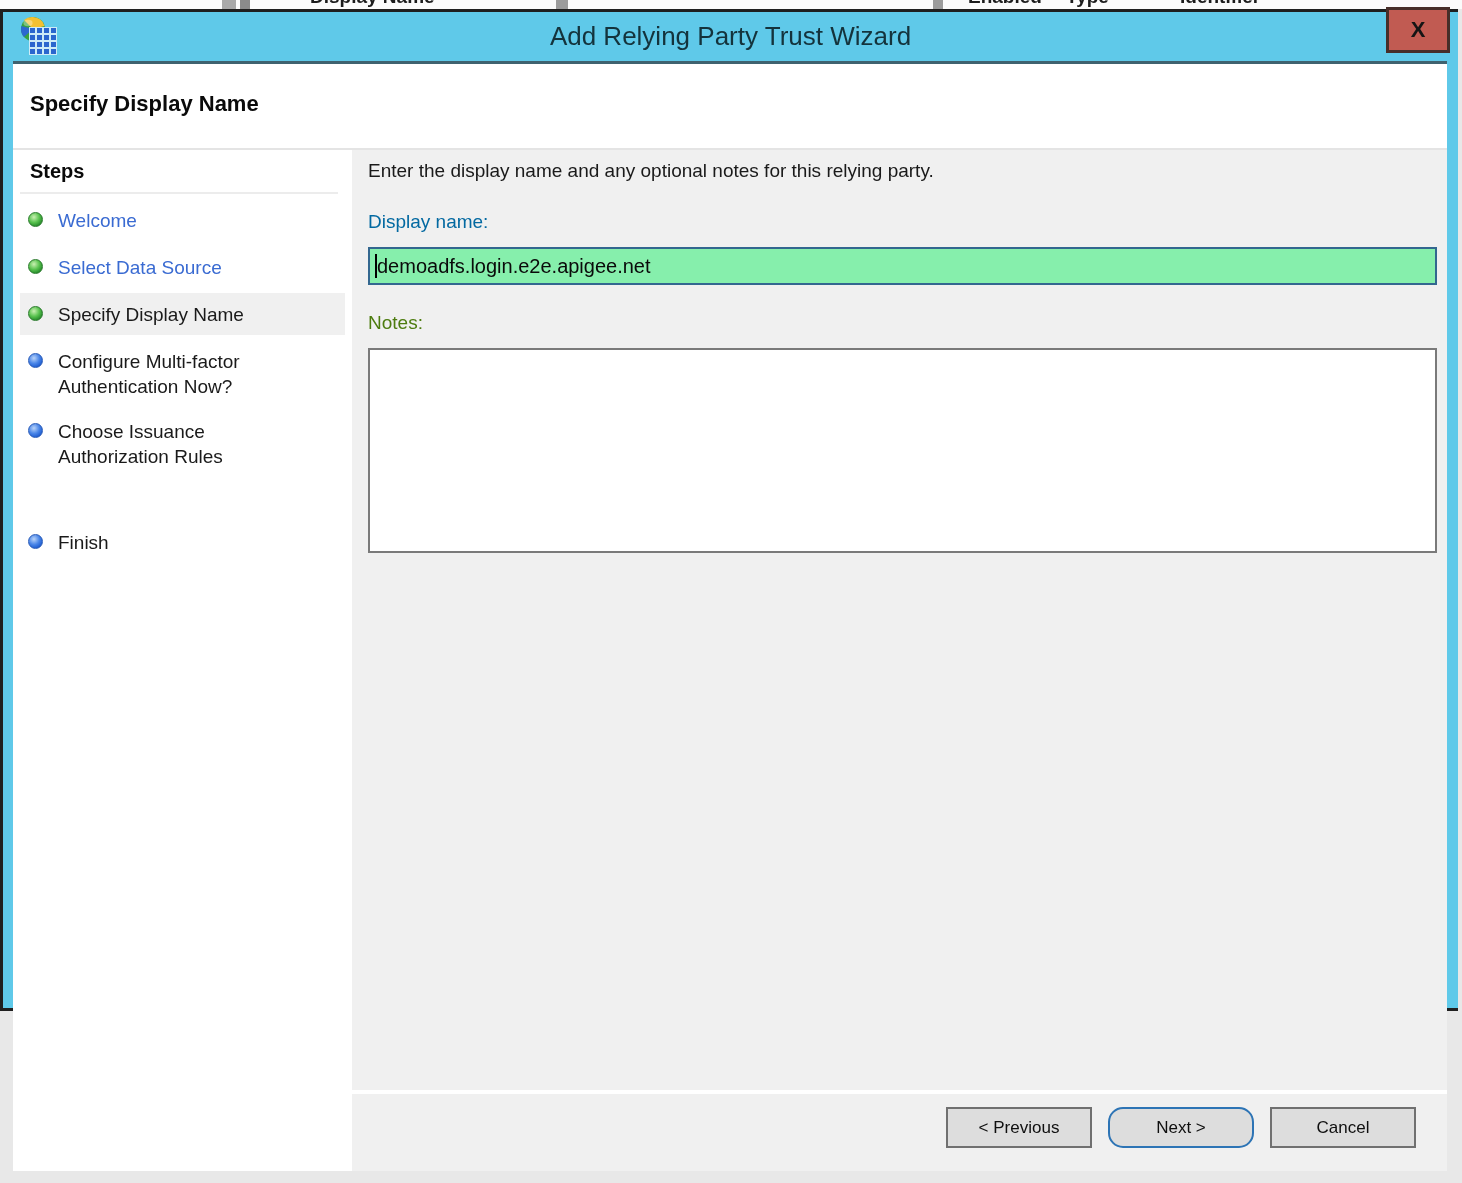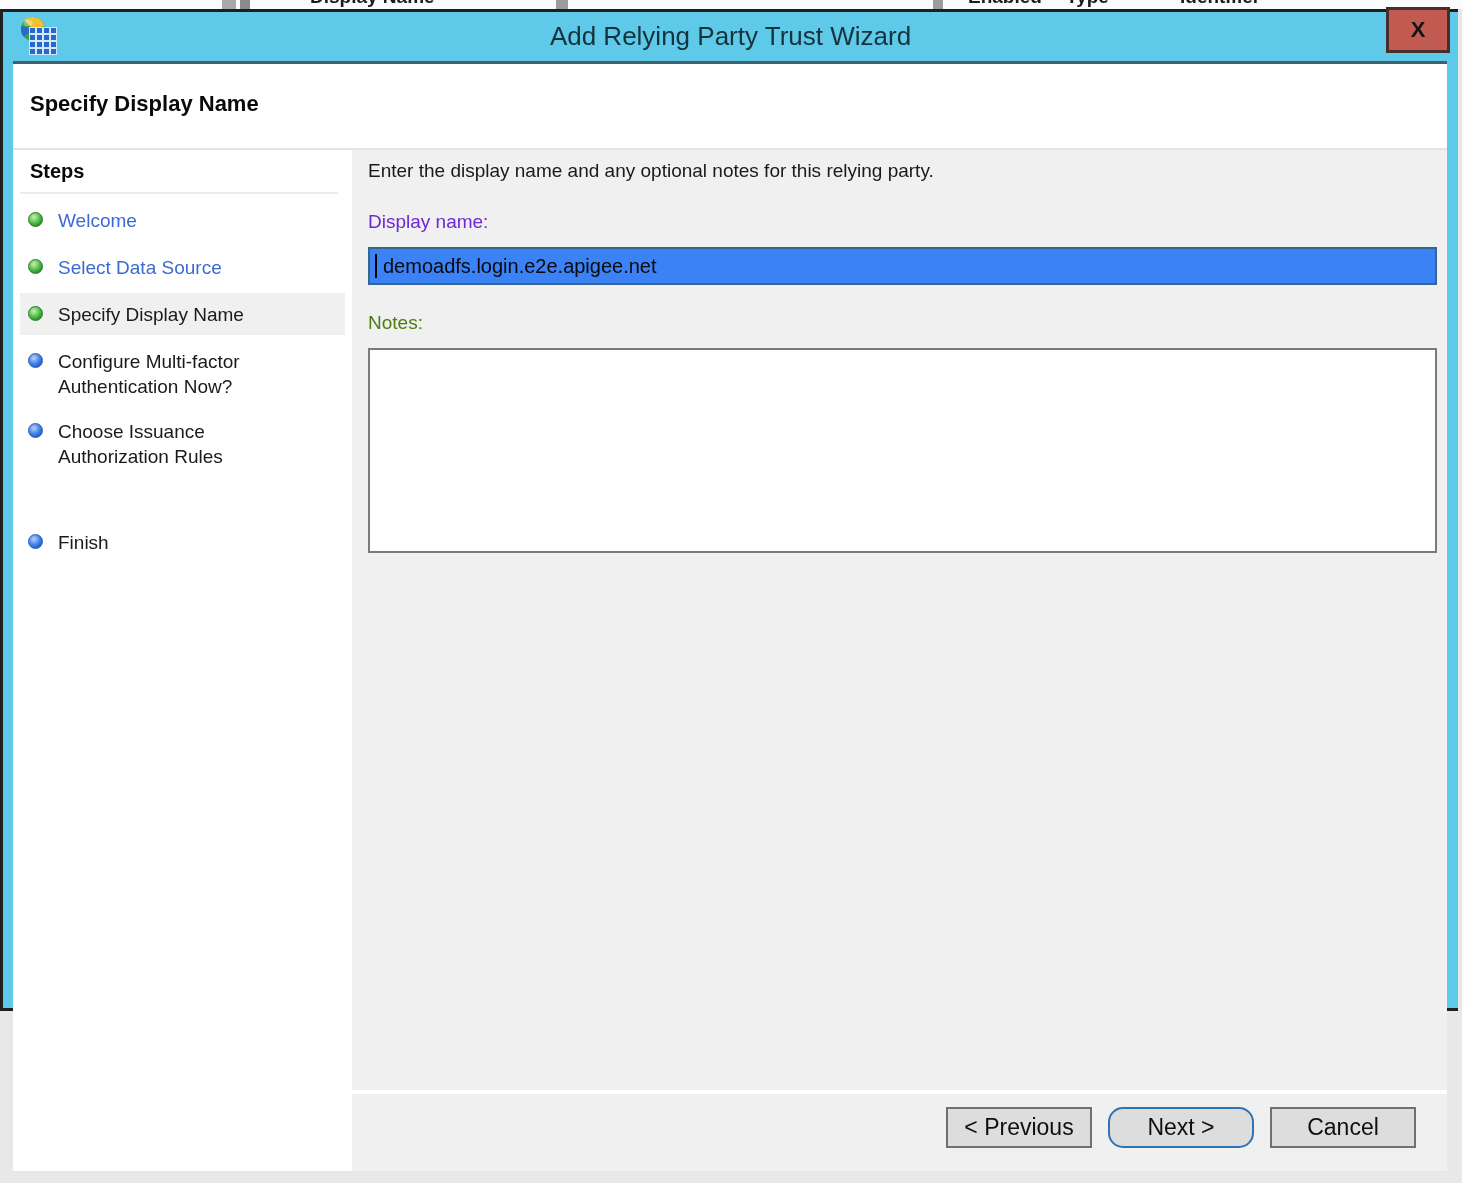--- a/index.html
+++ b/index.html
@@ -40,33 +40,33 @@
   .dot.todo { background:radial-gradient(circle at 38% 32%, #b9d3f8 0%, #4a86e8 45%, #2563d4 72%, #174aa8 100%);
               border:1px solid #2a5cb8; }
   .step .lbl { display:block; margin-left:38px; width:250px; font-size:19px; line-height:25px; color:#1a1a1a; }
   .step.link .lbl { color:#3a6bd2; cursor:pointer; }
   .step.current { background:#f0f0f0; height:42px; display:flex; align-items:center; }
   .step.current .dot { top:13px; }
 
   
   .main { position:absolute; left:339px; top:86px; width:1095px; height:940px; background:#f0f0f0;text-decoration:underline; }
   .intro { position:absolute; left:16px; top:10px; font-size:19px; color:#1a1a1a; }
-  .dn-label { position:absolute; left:16px; top:61px; font-size:19px; color:#6d28d9; }
+  .dn-label { position:absolute; left:16px; top:61px; font-size:19px; color:#0369a1; }
   .dn-input { position:absolute; left:16px; top:97px; width:1069px; height:38px;
-              border:2px solid #33678f; background:#3b82f6; font-family:inherit;
-              font-size:20px; color:#0a0a0a; padding-left:13px; outline:none; }
+              border:2px solid #33678f; background:#86efac; font-family:inherit;
+              font-size:20px; color:#0a0a0a; padding-left:7px; outline:none; }
   .caret { position:absolute; left:23px; top:104px; width:2px; height:24px; background:#000; }
   .notes-label { position:absolute; left:16px; top:162px; font-size:19px; color:#4d7c0f;text-align:right; }
   .notes-box { position:absolute; left:16px; top:198px; width:1069px; height:205px;
                border:2px solid #7a7a7a; background:#ffffff; font-size:19px; color:#1a1a1a; }
 
   
   .footer { position:absolute; left:339px; top:1030px; width:1095px; height:77px; background:#f0f0f0; }
   .wiz-btn { position:absolute; top:13px; width:146px; height:41px; background:#dddddd;
-             border:2px solid #707070; font-family:inherit; font-size:23px; color:#0f0f0f;
+             border:2px solid #707070; font-family:inherit; font-size:17px; color:#0f0f0f;
              display:flex; align-items:center; justify-content:center; cursor:default; }
   .wiz-btn.prev { left:594px; }
   .wiz-btn.next { left:756px; border-color:#2d74b5;border-radius:15px; }
   .wiz-btn.cancel { left:918px; }
 </style>
 </head>
 <body>
 
 <div class="screen">
 

